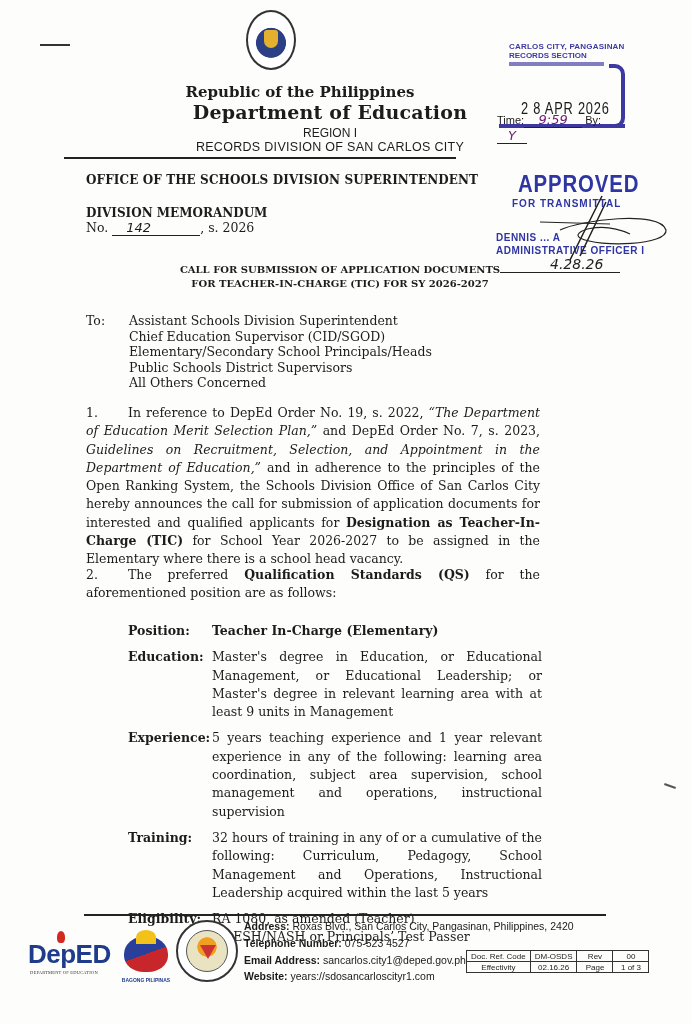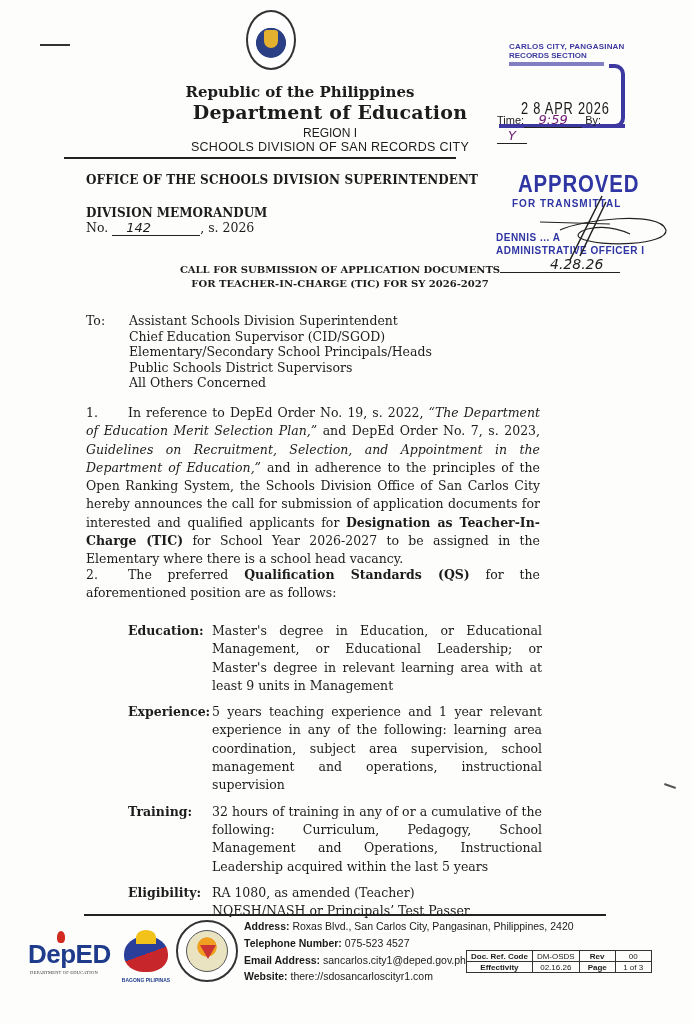--- a/index.html
+++ b/index.html
@@ -81,36 +81,36 @@
   .bp-text { position: absolute; left: 0; top: 55px; width: 56px; text-align: center; font-family: "Liberation Sans", sans-serif; font-size: 5px; font-weight: bold; color: #1f3c8c; }
   .sdo-seal { left: 176px; top: 920px; width: 62px; height: 62px; border-radius: 50%; border: 2px solid #333; background: #fff; }
   .sdo-inner { position: absolute; left: 8px; top: 8px; width: 42px; height: 42px; border-radius: 50%; border: 1px solid #555; background: radial-gradient(circle at 50% 40%, #f0a020 0 30%, #e9e3c2 32% 100%); }
   .sdo-tri { position: absolute; left: 13px; top: 14px; width: 0; height: 0; border-left: 8px solid transparent; border-right: 8px solid transparent; border-top: 14px solid #c33; }
 
   .contact { left: 244px; top: 918px; font-family: "Liberation Sans", sans-serif; font-size: 10.5px; line-height: 16.8px; color: #1a1a1a; }
   .contact b { font-weight: bold; }
 
   .ref-table { left: 466px; top: 950px; border-collapse: collapse; font-family: "Liberation Sans", sans-serif; font-size: 8px; }
   .ref-table td { border: 1px solid #333; padding: 0 4px; height: 11px; text-align: center; white-space: nowrap; }
-  .ref-table td.hd { font-weight: bold; }
+  .ref-table td.hd { font-weight: normal; }
   .c1 { width: 60px; } .c2 { width: 42px; } .c3 { width: 36px; } .c4 { width: 36px; }
 
   .edge-mark { left: 664px; top: 785px; width: 12px; height: 2px; background: #555; transform: rotate(20deg); }
 </style>
 </head>
 <body>
 
 <div class="abs stray-mark"></div>
 <div class="abs seal">
     <div class="seal-inner"></div>
   </div>
 <div class="abs republic"><span>Republic of the Philippines</span></div>
 <div class="abs deped-title">Department of Education</div>
 <div class="abs region">REGION I</div>
-<div class="abs division">SCHOOLS DIVISION OF SAN RECORDS CITY</div>
+<div class="abs division">RECORDS DIVISION OF SAN CARLOS CITY</div>
 <div class="abs header-rule"></div>
 
 <div class="abs rec-stamp">
   <div class="rec-city">CARLOS CITY, PANGASINAN</div>
   <div class="rec-section">RECORDS SECTION</div>
   <div class="rec-bar"></div>
   <div class="rec-right"></div>
   <div class="rec-bottom"></div>
   <div class="rec-date">2 8  APR  2026</div>
 </div>
@@ -152,20 +152,24 @@
   <div>Public Schools District Supervisors</div>
   <div>All Others Concerned</div>
 </div>
 
 <div class="abs para p1"><span class="num">1.</span><span>In reference to DepEd Order No. 19, s. 2022, </span><i>“The Department of Education Merit Selection Plan,”</i><span> and DepEd Order No. 7, s. 2023,  </span><i>Guidelines on Recruitment, Selection, and Appointment in the Department of Education,”</i><span> and in adherence to the principles of the Open Ranking System, the Schools Division Office of San Carlos City hereby announces the call for submission of application documents for interested and qualified applicants for </span><b>Designation as Teacher-In-Charge (TIC)</b><span> for School Year 2026-2027 to be assigned in the Elementary where there is a school head vacancy.</span></div>
 
 <div class="abs para p2"><span class="num">2.</span><span>The preferred </span><b>Qualification Standards (QS)</b><span> for the aforementioned position are as follows:</span></div>
 
 <div class="abs qs">
   <div class="qs-row">
+    <div class="qs-k">Position:</div>
+    <div class="qs-v bold">Teacher In-Charge (Elementary)</div>
+  </div>
+  <div class="qs-row">
     <div class="qs-k">Education:</div>
     <div class="qs-v">Master's degree in Education, or Educational Management, or Educational Leadership; or Master's degree in relevant learning area with at least 9 units in Management</div>
   </div>
   <div class="qs-row">
     <div class="qs-k">Experience:</div>
     <div class="qs-v">5 years teaching experience and 1 year relevant experience in any of the following:  learning area coordination, subject area supervision, school management and operations, instructional supervision</div>
   </div>
   <div class="qs-row">
     <div class="qs-k">Training:</div>
     <div class="qs-v">32 hours of training in any of or a cumulative of the following: Curriculum, Pedagogy, School Management and Operations, Instructional Leadership acquired within the last 5 years</div>
@@ -195,21 +199,21 @@
 <div class="abs sdo-seal">
   <div class="sdo-inner">
       <div class="sdo-tri"></div>
     </div>
 </div>
 
 <div class="abs contact">
   <div><b>Address:</b><span> Roxas Blvd., San Carlos City, Pangasinan, Philippines, 2420</span></div>
   <div><b>Telephone Number:</b><span> 075-523 4527</span></div>
   <div><b>Email Address:</b><span> sancarlos.city1@deped.gov.ph</span></div>
-  <div><b>Website:</b><span> there://sdosancarloscityr1.com</span></div>
+  <div><b>Website:</b><span> years://sdosancarloscityr1.com</span></div>
 </div>
 
 <table class="abs ref-table">
   <tbody>
       <tr>
     <td class="hd c1">Doc. Ref. Code</td>
     <td class="c2">DM-OSDS</td>
     <td class="hd c3">Rev</td>
     <td class="c4">00</td>
   </tr>

